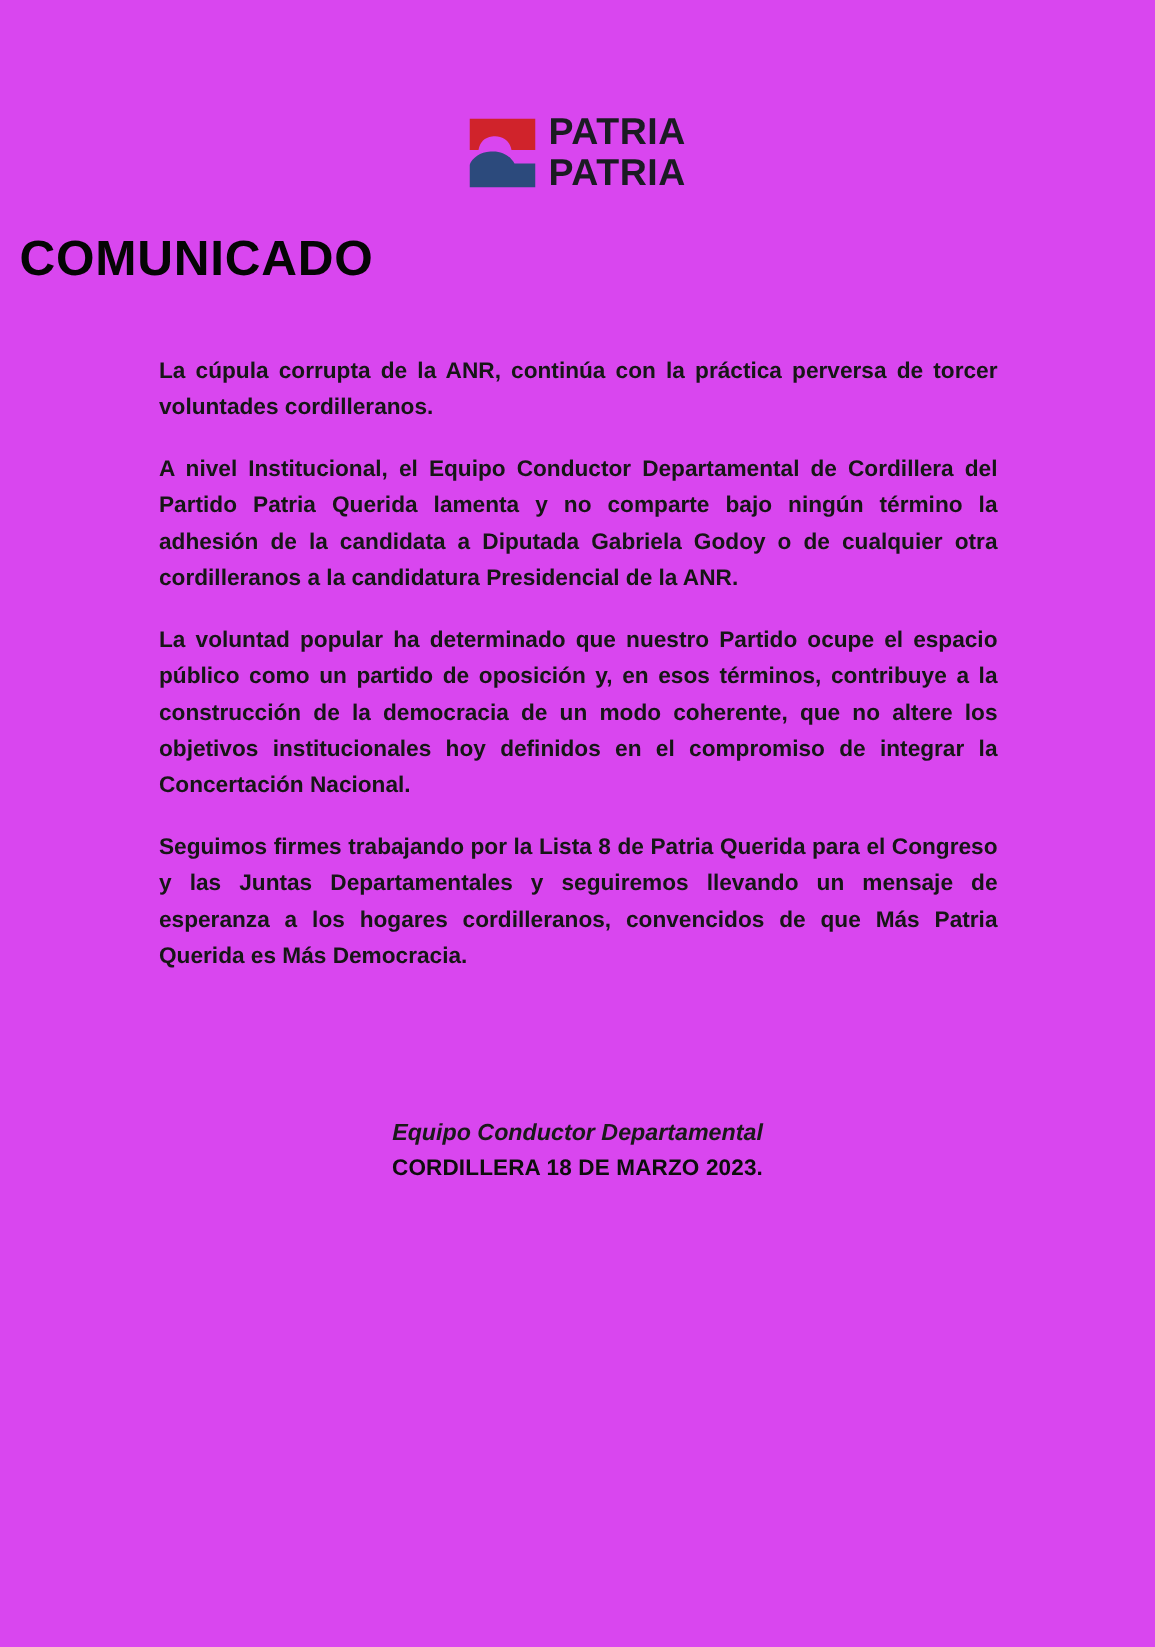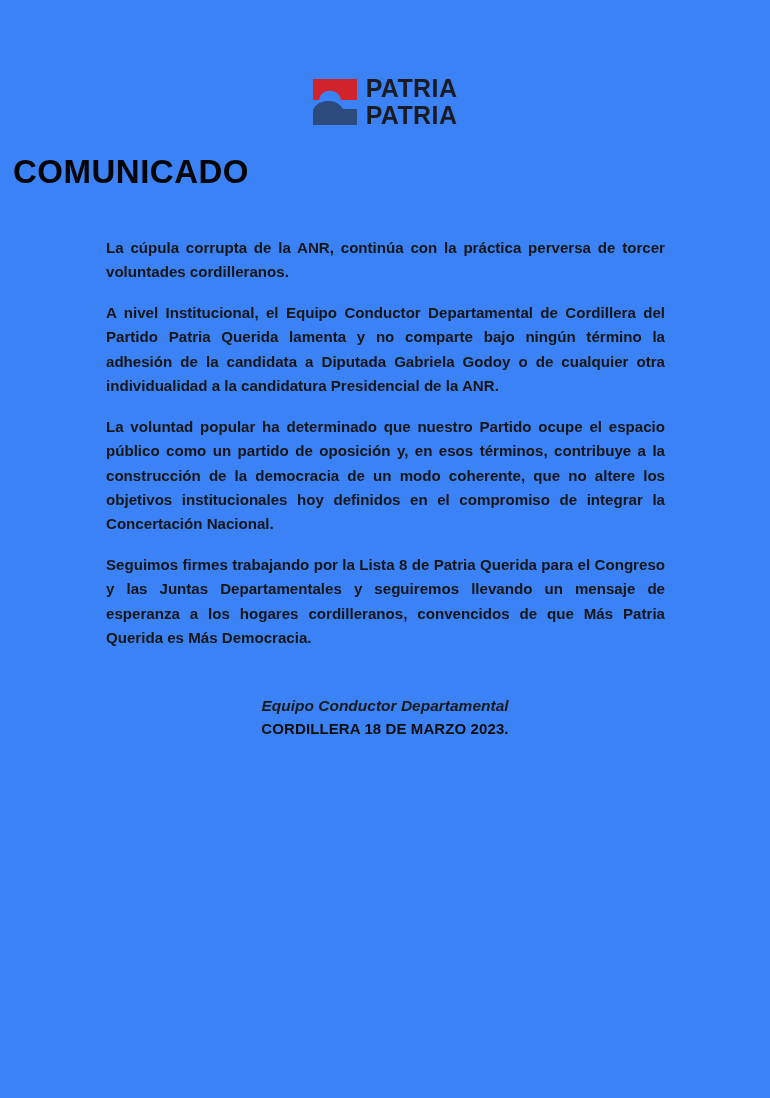--- a/index.html
+++ b/index.html
@@ -7,21 +7,21 @@
     margin: 0;
     padding: 0;
     background: #ffffff;
   }
 
   .page {
     position: relative;
     width: 770px;
     height: 1098px;
     margin: 0 auto;
-    background: #3b82f6;
+    background: #d946ef;
     overflow: hidden;
     font-family: "Liberation Sans", "DejaVu Sans", sans-serif;
     color: #1a1a1a;
   }
 
   
   .letterhead {
     position: absolute;
     top: 76px;
     left: 0;
@@ -94,21 +94,21 @@
     text-align: justify;
     color: #161616;
     hyphens: none;
   }
 
   .body-copy p:last-child { margin-bottom: 0; }
 
   
   .signature {
     position: absolute;
-    top: 694px;
+    top: 744px;
     left: 0;
     right: 0;
     text-align: center;
   }
 
   .signature-role {
     font-family: "Liberation Sans", "DejaVu Sans", sans-serif;
     font-weight: bold;
     font-style: italic;
     font-size: 15.5px;
@@ -148,21 +148,21 @@
         <span class="logo-word-bottom">PATRIA</span>
       </div>
 
     </div>
   </div>
 
   <h1 class="doc-title">COMUNICADO</h1>
 
   <div class="body-copy">
     <p>La cúpula corrupta de la ANR, continúa con la práctica perversa de torcer voluntades cordilleranos.</p>
-    <p>A nivel Institucional, el Equipo Conductor Departamental de Cordillera del Partido Patria Querida lamenta y no comparte bajo ningún término la adhesión de la candidata a Diputada Gabriela Godoy o de cualquier otra individualidad a la candidatura Presidencial de la ANR.</p>
+    <p>A nivel Institucional, el Equipo Conductor Departamental de Cordillera del Partido Patria Querida lamenta y no comparte bajo ningún término la adhesión de la candidata a Diputada Gabriela Godoy o de cualquier otra cordilleranos a la candidatura Presidencial de la ANR.</p>
     <p>La voluntad popular ha determinado que nuestro Partido ocupe el espacio público como un partido de oposición y, en esos términos, contribuye a la construcción de la democracia de un modo coherente, que no altere los objetivos institucionales hoy definidos en el compromiso de integrar la Concertación Nacional.</p>
     <p>Seguimos firmes trabajando por la Lista 8 de Patria Querida para el Congreso y las Juntas Departamentales y seguiremos llevando un mensaje de esperanza a los hogares cordilleranos, convencidos de que Más Patria Querida es Más Democracia.</p>
   </div>
 
   <div class="signature">
     <span class="signature-role">Equipo Conductor Departamental</span>
     <span class="signature-place">CORDILLERA 18 DE MARZO 2023.</span>
   </div>
 
 </div>

